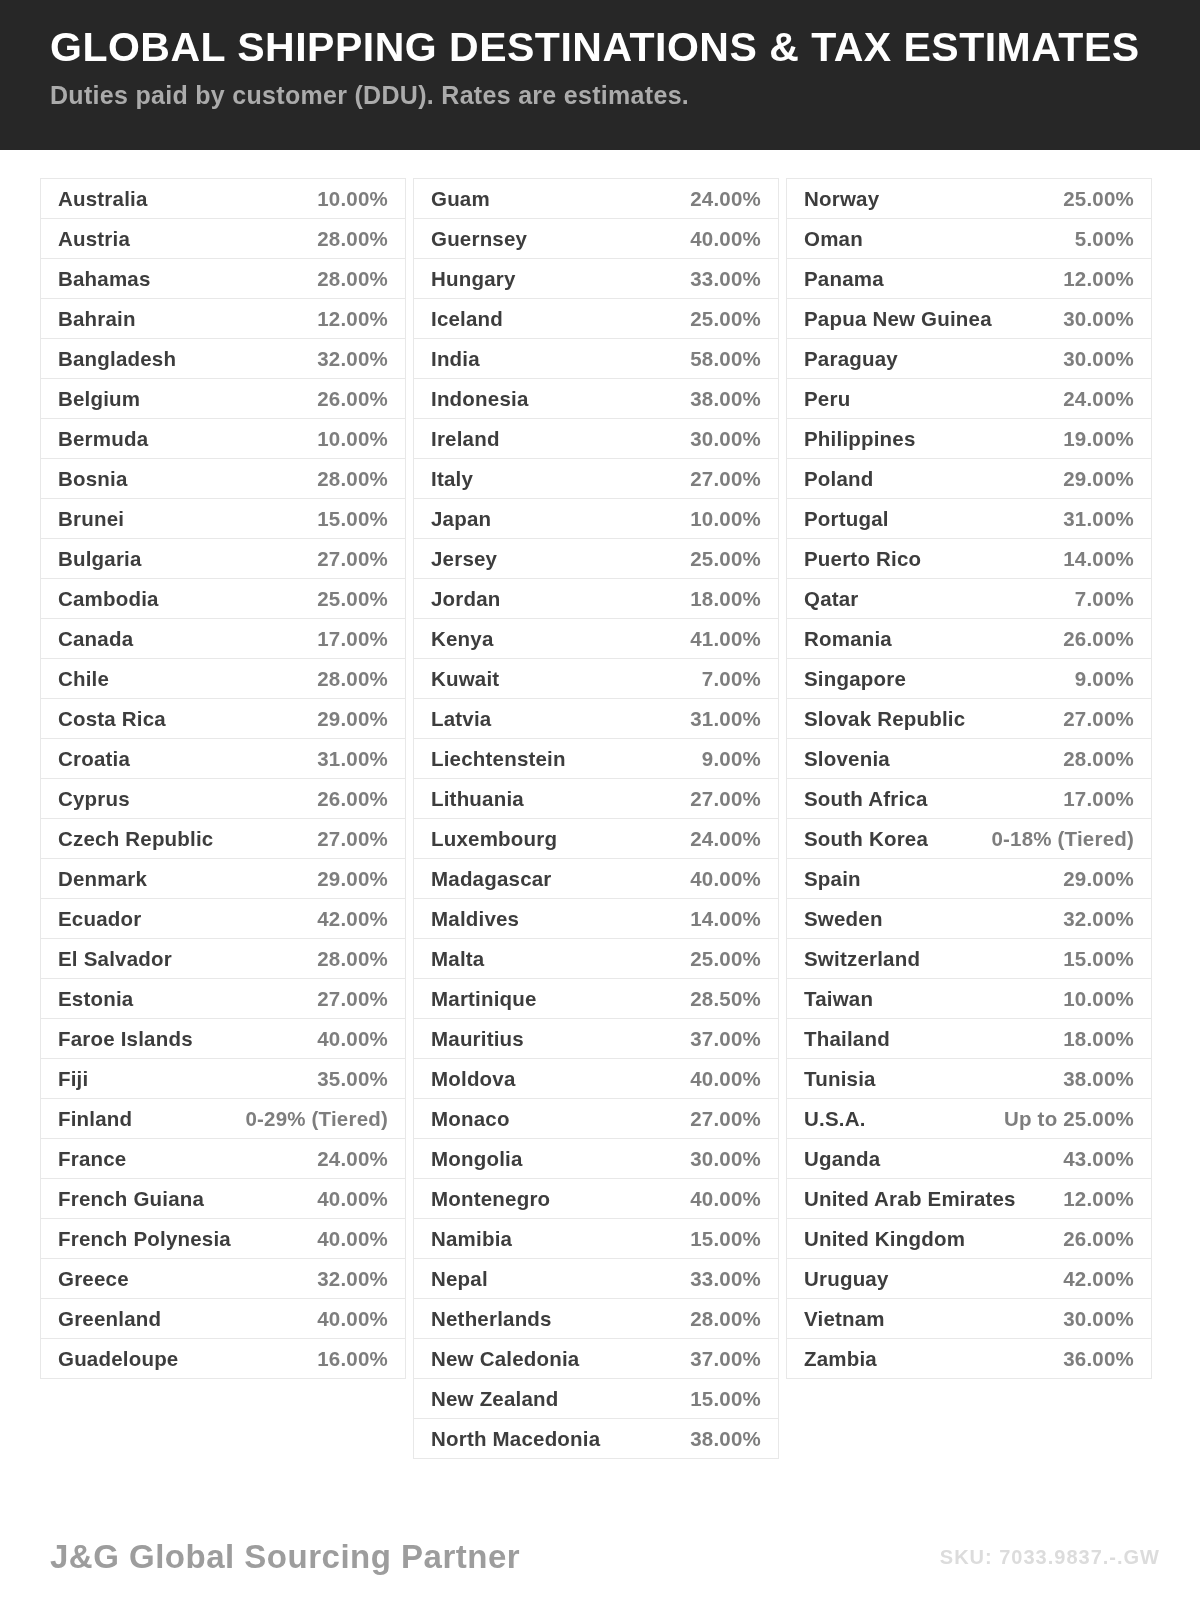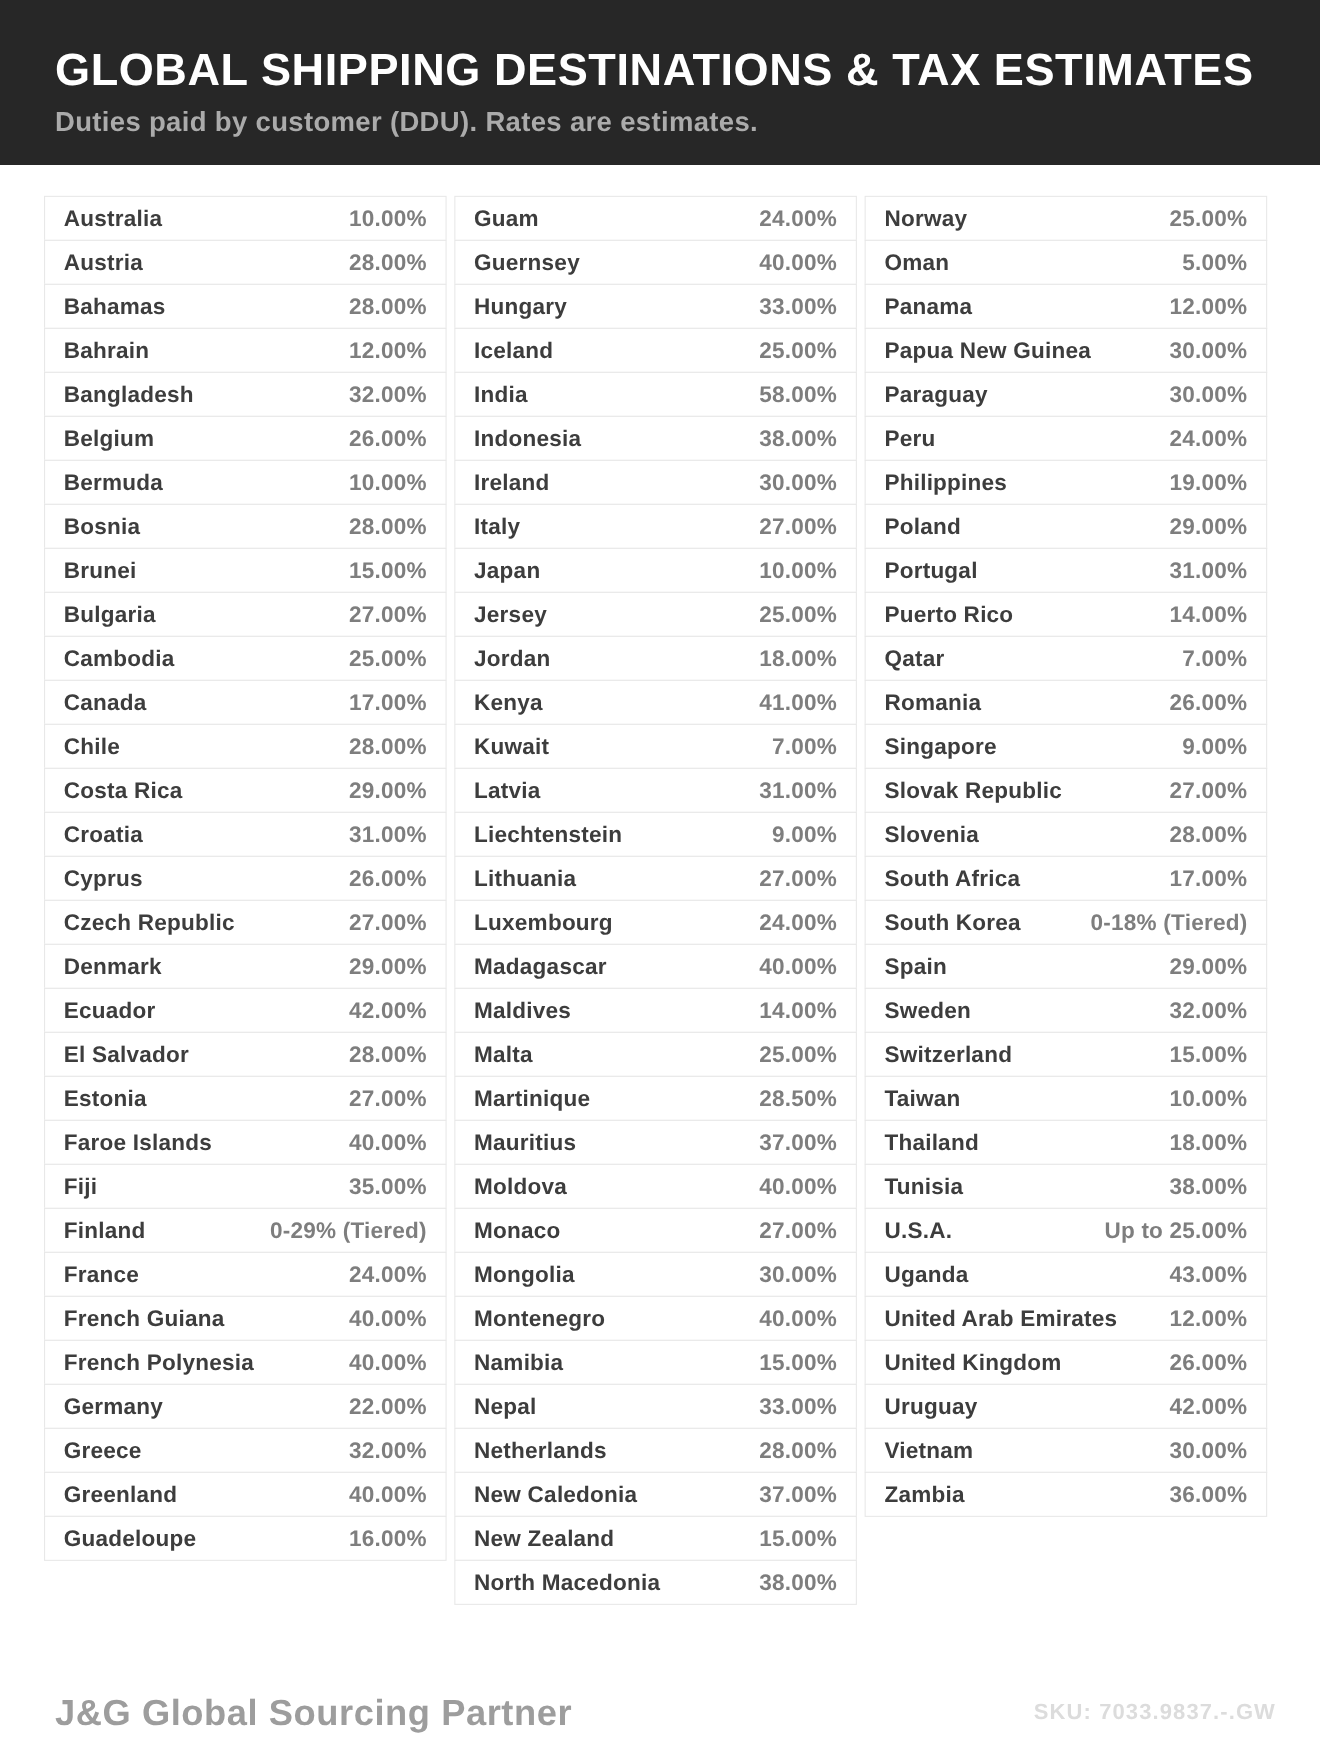--- a/index.html
+++ b/index.html
@@ -6,21 +6,21 @@
   body{
     width:1200px;height:1600px;position:relative;overflow:hidden;
     background:#ffffff;
     font-family:"Liberation Sans", sans-serif;
     -webkit-font-smoothing:antialiased;
   }
   
   .header{
     background:var(--header-bg,#272727);
     height:150px;box-sizing:border-box;
-    padding:36px 50px 0 50px;
+    padding:20px 50px 0 50px;
   }
   .title{
     color:var(--title,#fff);
     font-size:41px;font-weight:bold;letter-spacing:.5px;
     line-height:1.05;margin:6px 0 0 0;white-space:nowrap;
   }
   .subtitle{
     color:var(--subtitle,#ababab);
     font-size:25px;font-weight:bold;letter-spacing:.3px;
     margin-top:12px;white-space:nowrap;
@@ -175,24 +175,20 @@
         </div>
         <div class="row">
           <span class="country">French Guiana</span>
           <span class="rate">40.00%</span>
         </div>
         <div class="row">
           <span class="country">French Polynesia</span>
           <span class="rate">40.00%</span>
         </div>
         <div class="row">
-          <span class="country">Germany</span>
-          <span class="rate">22.00%</span>
-        </div>
-        <div class="row">
           <span class="country">Greece</span>
           <span class="rate">32.00%</span>
         </div>
         <div class="row">
           <span class="country">Greenland</span>
           <span class="rate">40.00%</span>
         </div>
         <div class="row">
           <span class="country">Guadeloupe</span>
           <span class="rate">16.00%</span>

